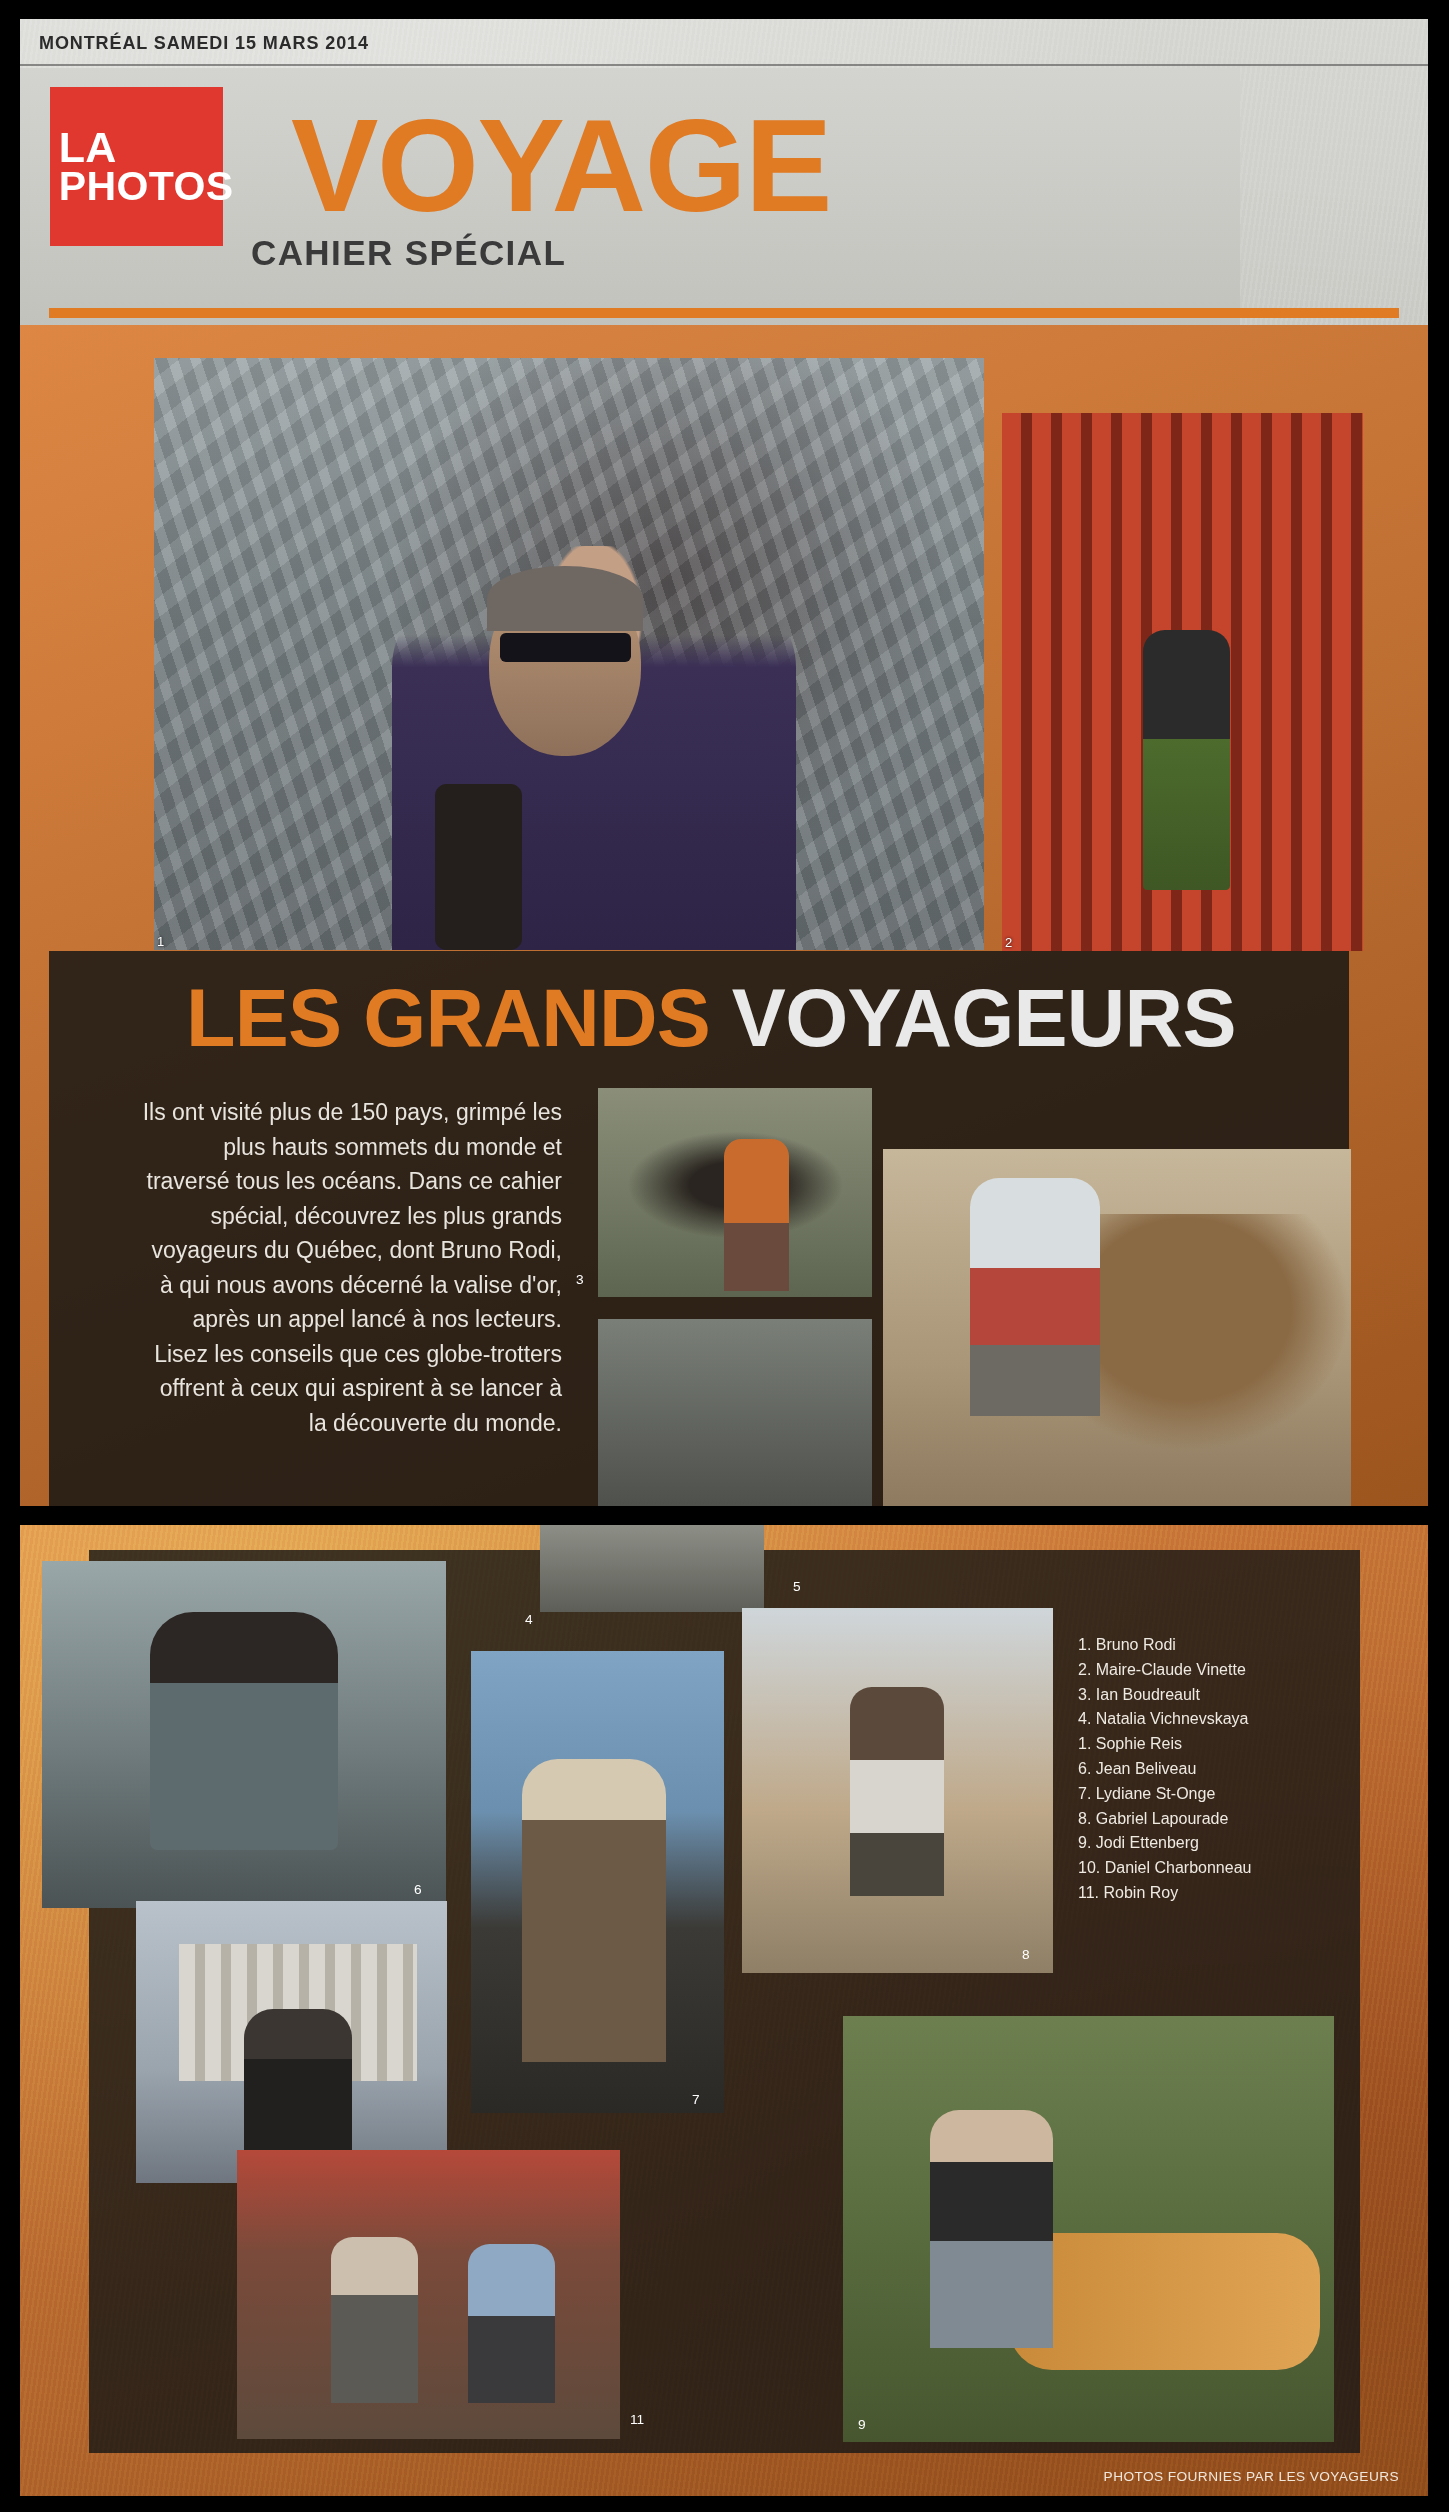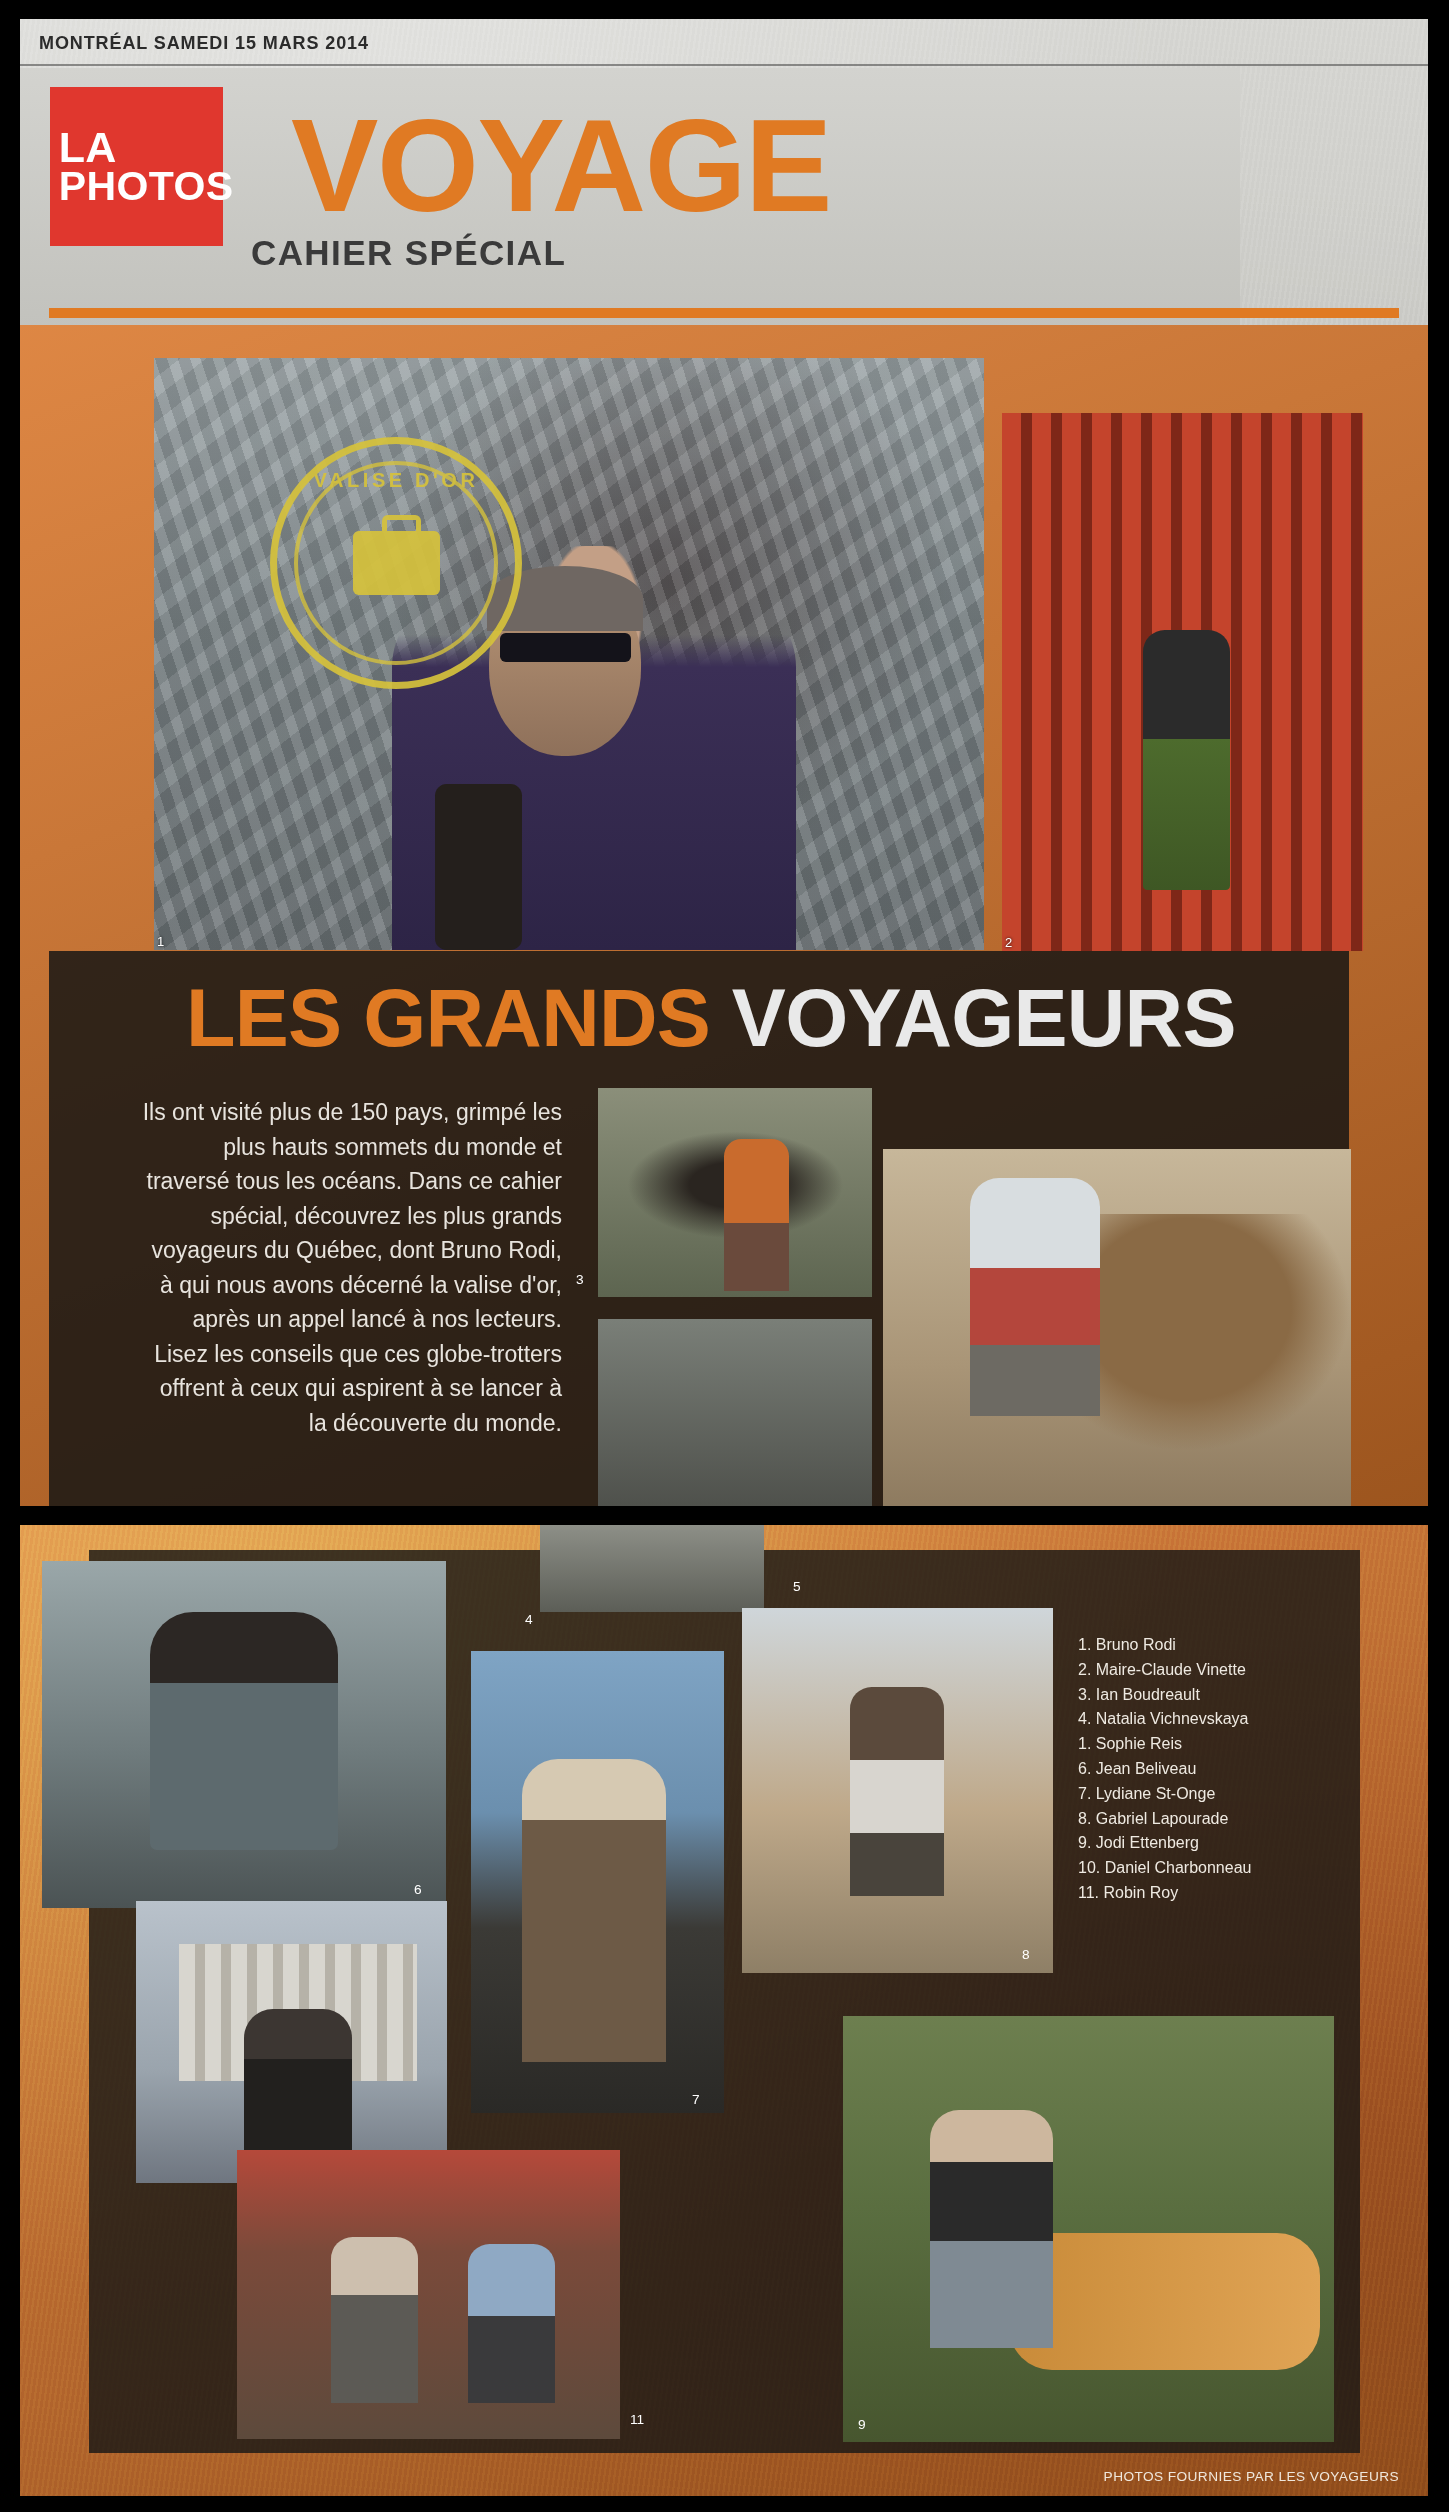--- a/index.html
+++ b/index.html
@@ -317,24 +317,20 @@
     <div class="orange-panel"></div>
     <div class="dark-panel"></div>
 
     <div class="ph photo1">
       <div class="p1-rock"></div>
       <div class="p1-man">
         <div class="p1-head"></div>
         <div class="p1-hair"></div>
         <div class="p1-glasses"></div>
         <div class="p1-bag"></div>
-      </div>
-      <div class="medal">
-        <div class="mtxt">VALISE D'OR</div>
-        <div class="suitcase"></div>
       </div>
       <div class="cap">1</div>
     </div>
 
     <div class="ph photo2">
       <div class="torii"></div>
       <div class="torii-figure"></div>
       <div class="cap">2</div>
     </div>
 

